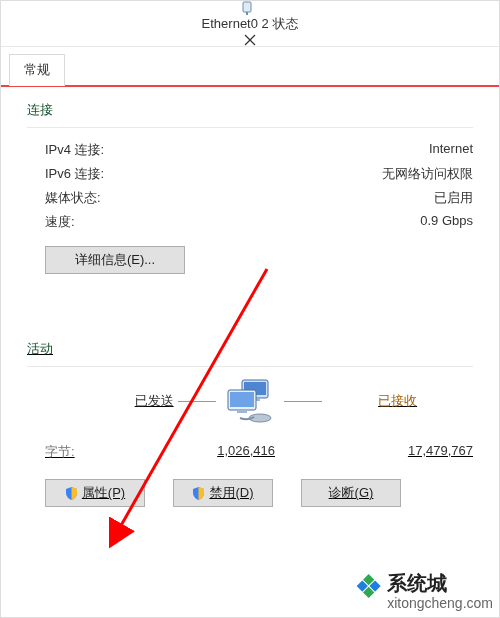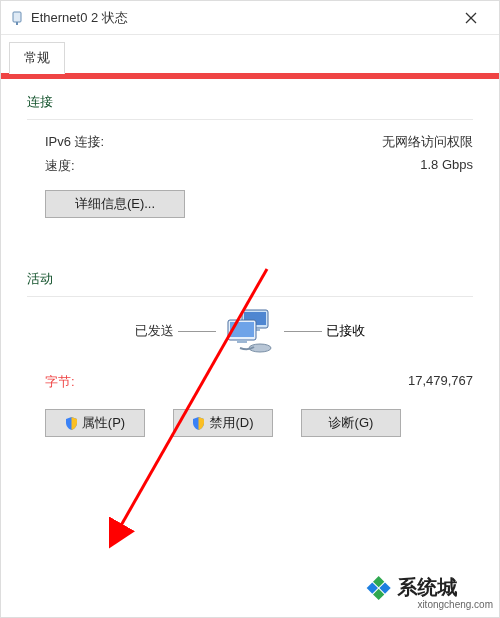--- a/index.html
+++ b/index.html
@@ -7,42 +7,43 @@
     font-family: "Microsoft YaHei", "Segoe UI", Tahoma, sans-serif;
     font-size: 13px;
     background: #fff;
     width: 500px;
     height: 618px;
     position: relative;
     overflow: hidden;
     border: 1px solid #ddd;
   }
   .titlebar {
-    height: 34px;
+    height: 46px;
     display: flex;
     align-items: center;
     padding: 0 8px;
     border-bottom: 1px solid #e8e8e8;
+    flex-direction: column;
   }
   .titlebar .icon {
     width: 16px; height: 16px;
     margin-right: 6px;
     display: inline-flex;
     align-items: center;
     justify-content: center;
   }
   .titlebar .title { flex: 1; color: #333; font-size: 13px; }
   .titlebar .close {
     width: 40px; height: 30px;
     display: flex; align-items: center; justify-content: center;
     color: #444; font-size: 16px; cursor: default;
   }
   .tabrow {
     padding: 6px 8px 0 8px;
-    border-bottom: 6px solid #ef4444;
+    border-bottom: 2px solid #ef4444;
   }
   .tab {
     display: inline-block;
     padding: 6px 14px;
     border: 1px solid #d9d9d9;
     border-bottom: 1px solid #fff;
     background: #fff;
     position: relative;
     top: 1px;
     font-size: 13px;
@@ -77,59 +78,60 @@
   .bottom-btns {
     padding: 14px 0 0 18px;
     display: flex;
     gap: 28px;
   }
   .shield {
     display: inline-block;
     width: 13px; height: 13px;
   }
   .activity {
-    margin-top: 52px;
+    margin-top: 66px;
+    text-decoration: underline;
   }
   .act-row {
     display: flex;
     align-items: center;
     justify-content: center;
     margin: 10px 0 8px 0;
     gap: 4px;
   }
   .act-lbl-left { width: 150px; text-align: right; color: #333; }
-  .act-lbl-right { width: 150px; text-align: left; color: #000000; padding-right: 4px;}
+  .act-lbl-right { width: 150px; text-align: center; color: #a16207; padding-right: 4px;}
   .act-line { flex: 0 0 38px; height: 1px; background: #999; }
   .act-center {
     width: 62px; height: 48px;
     display: flex; align-items:center; justify-content:center;
   }
   .bytes-row {
     display: flex;
     padding: 10px 0 4px 18px;
   }
-  .bytes-row .lbl { flex: 0 0 80px; color: #ef4444; }
+  .bytes-row .lbl { flex: 0 0 80px; color: #737373; }
   .bytes-row .val { flex: 1; text-align: right; color: #333; }
   .arrow {
     position: absolute;
     top: 260px; left: 108px;
     pointer-events: none;
   }
   .watermark {
     position: absolute;
     right: 6px; bottom: 6px;
     display: flex;
     align-items: center;
     gap: 6px;
     color: #555;
     font-size: 12px;
   }
   .watermark .wm-txt { text-align: left; line-height: 1.15; }
   .watermark .wm-big { font-size: 20px; font-weight: 700; color:#222;}
-  .watermark .wm-small { font-size: 10px; color:#666;margin-left:20px;}
+  .watermark .wm-small { font-size: 14px; color:#666;}
 </style>
 </head>
 <body>
 
 <div class="titlebar">
   <span class="icon">
     <svg width="14" height="14" viewBox="0 0 14 14">
       <rect x="3" y="1" width="8" height="10" rx="1" fill="#dfeaf5" stroke="#6a8fb5" stroke-width="1"></rect>
       <rect x="6" y="11" width="2" height="3" fill="#6a8fb5"></rect>
     </svg>
@@ -146,26 +148,34 @@
 <div class="tabrow">
   <div class="tab">常规</div>
 </div>
 
 <div class="content">
 
   <div class="section-title">连接</div>
   <hr class="sep">
 
   <div class="kvrow">
+    <div class="k">IPv4 连接:</div>
+    <div class="v">Internet</div>
+  </div>
+  <div class="kvrow">
     <div class="k">IPv6 连接:</div>
     <div class="v">无网络访问权限</div>
   </div>
   <div class="kvrow">
+    <div class="k">媒体状态:</div>
+    <div class="v">已启用</div>
+  </div>
+  <div class="kvrow">
     <div class="k">速度:</div>
-    <div class="v">1.8 Gbps</div>
+    <div class="v">0.9 Gbps</div>
   </div>
 
   <button class="btn btn-details">详细信息(E)...</button>
 
   
   <div class="activity">
     <div class="section-title">活动</div>
     <hr class="sep">
 
     <div class="act-row">
@@ -185,20 +195,21 @@
           <ellipse cx="40" cy="40" rx="11" ry="4" fill="#b8c6d6" stroke="#7a8fa6"></ellipse>
           <path d="M34 39 Q28 43 20 40" stroke="#7a8fa6" stroke-width="2" fill="none"></path>
         </svg>
       </div>
       <div class="act-line"></div>
       <div class="act-lbl-right">已接收</div>
     </div>
 
     <div class="bytes-row">
       <div class="lbl">字节:</div>
+      <div class="val" style="flex:0 0 150px; text-align:right;">1,026,416</div>
       <div class="val" style="flex:1;">17,479,767</div>
     </div>
 
     <div class="bottom-btns">
       <button class="btn">
         <span class="shield">
           <svg width="13" height="13" viewBox="0 0 13 13">
             <path d="M6.5 0 L12 2 V6 C12 9 9.5 12 6.5 13 C3.5 12 1 9 1 6 V2 Z" fill="#3b82f6"></path>
             <path d="M6.5 0 L12 2 V6 C12 9 9.5 12 6.5 13 V0 Z" fill="#fbbf24"></path>
           </svg>

